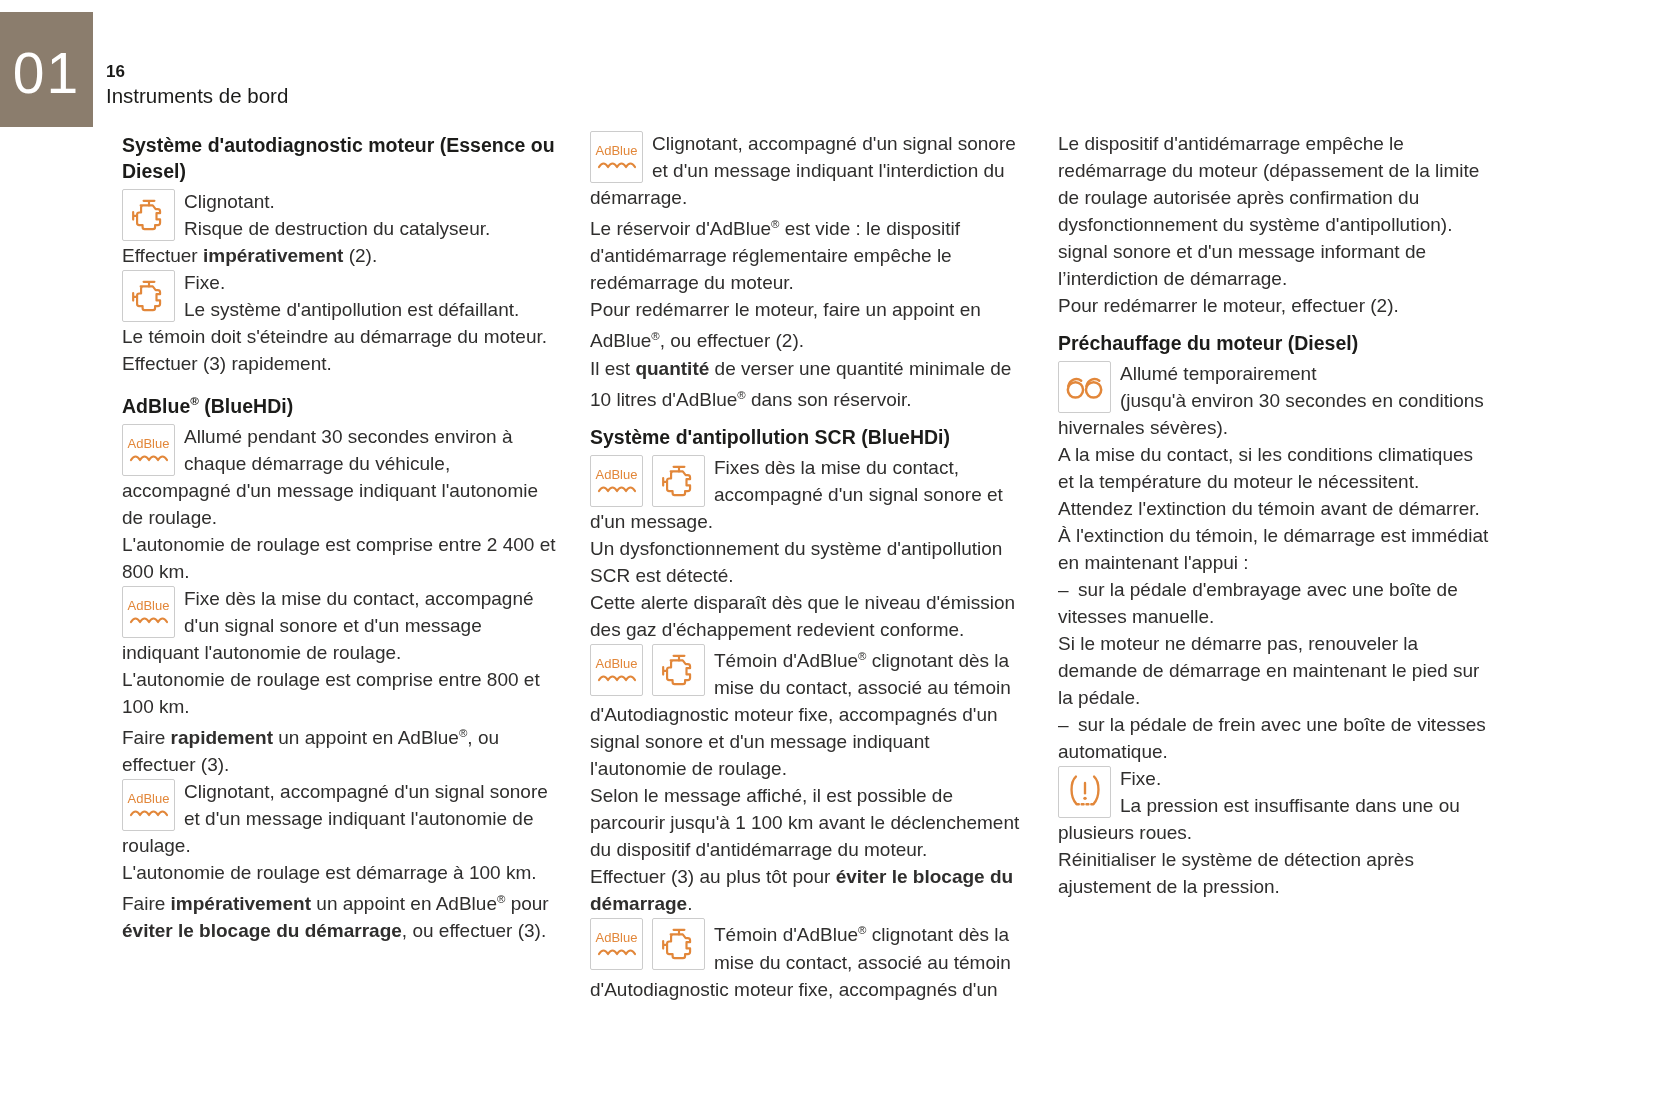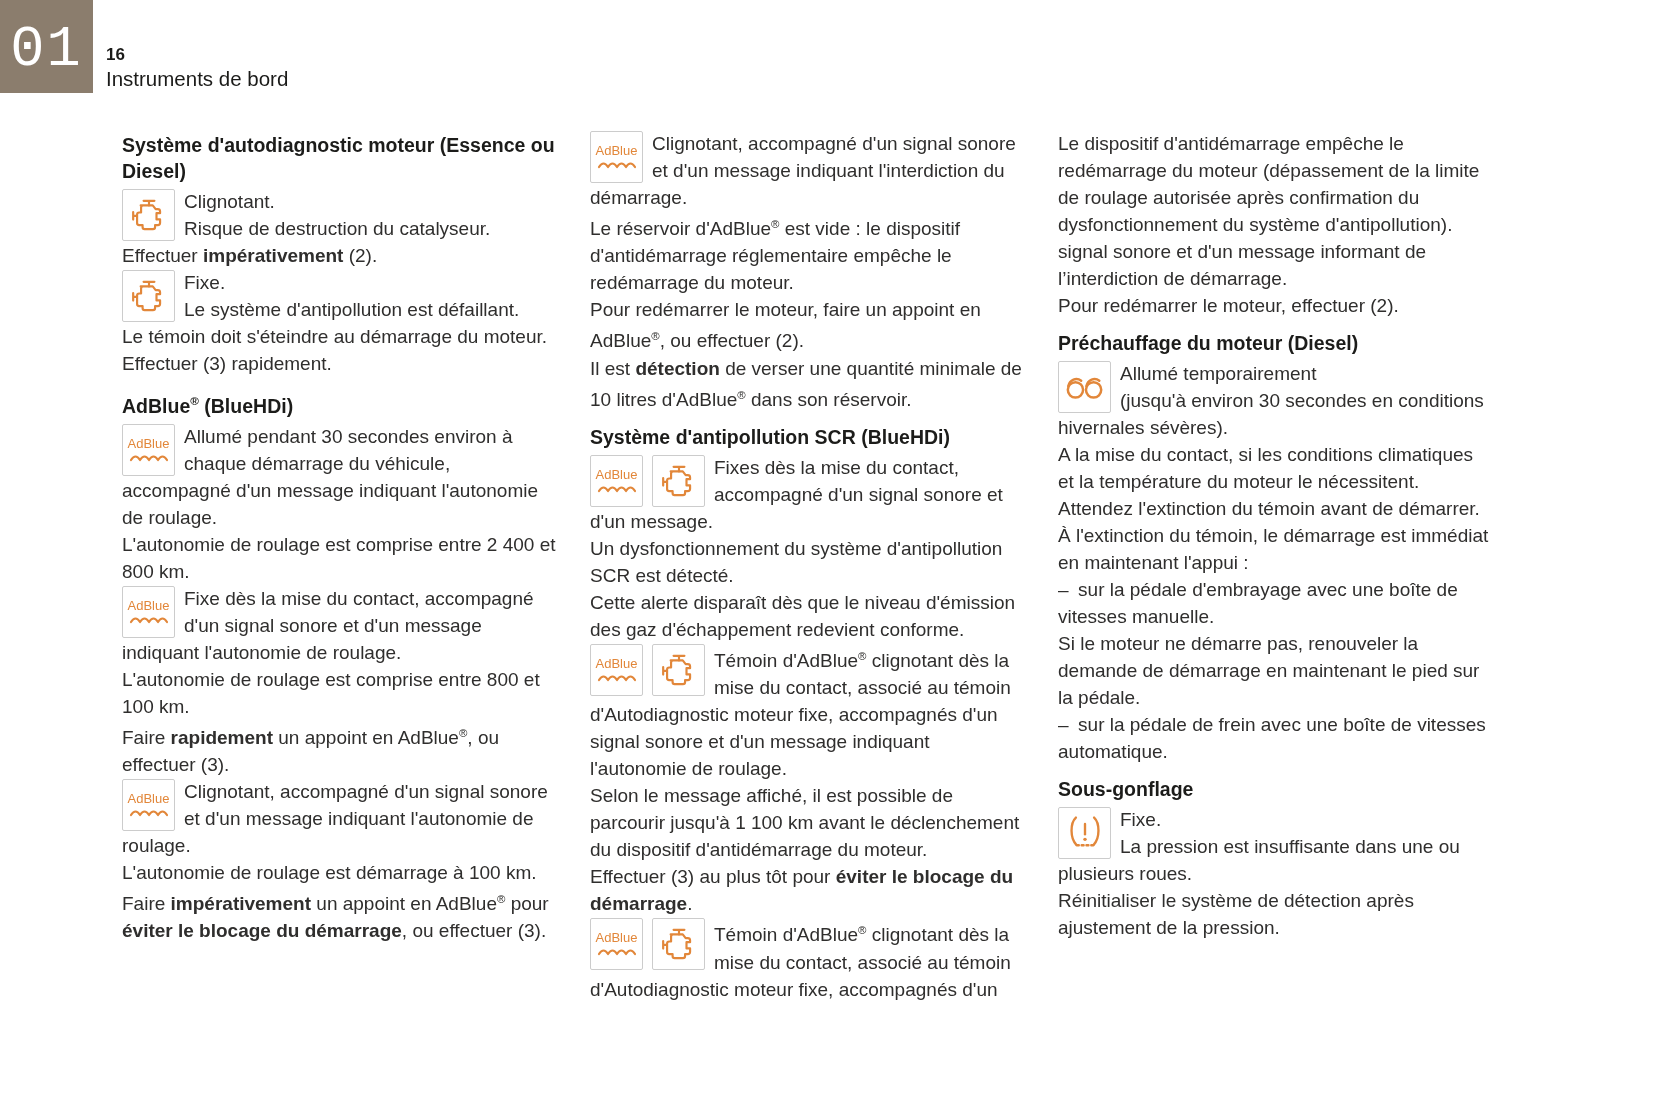--- a/index.html
+++ b/index.html
@@ -9,25 +9,25 @@
     --hd:#1c1c1a;
     --box-border:#cccccc;
   }
   *{box-sizing:border-box;}
   html,body{margin:0;padding:0;}
   body{
     width:1653px;height:1102px;background:#ffffff;overflow:hidden;position:relative;
     font-family:"Liberation Sans","DejaVu Sans",sans-serif;color:var(--txt);
   }
   .chapter-tab{
-    position:absolute;left:0;top:0;width:93px;height:93px;background:var(--tab-bg);
-    color:#fff;font-family:Liberation Mono, monospace;font-size:57px;
+    position:absolute;left:0;top:12px;width:93px;height:115px;background:var(--tab-bg);
+    color:#fff;font-family:Liberation Sans, sans-serif;font-size:57px;
     display:flex;align-items:center;justify-content:center;letter-spacing:2px;padding-top:6px;
   }
-  .page-meta{position:absolute;left:106px;top:45px;line-height:1.15;}
+  .page-meta{position:absolute;left:106px;top:62px;line-height:1.15;}
   .page-number{font-weight:700;font-size:17px;color:#1b1b19;}
   .section-title{font-size:20.5px;color:#1b1b19;margin-top:2px;}
   .content{position:absolute;left:122px;top:130px;display:flex;gap:34px;}
   .col{width:434px;}
   .para,.icon-para{margin:0;font-size:19px;line-height:27px;}
   h3.hd{
     margin:11px 0 4px 0;font-size:19.5px;line-height:26px;font-weight:700;color:var(--hd);clear:both;
   }
   .col h3.hd:first-child{margin-top:2px;}
   .icon-box{
@@ -120,21 +120,21 @@
       <div class="icon-para">
   <span class="icon-box">
           <span class="adblue-label">AdBlue</span>
           <svg width="40" height="12" viewBox="0 0 40 12">
             <path class="stroke thin" d="M2 9 Q6.5 2 11 9 Q15.5 2 20 9 Q24.5 2 29 9 Q33.5 2 38 9"></path>
           </svg>
         </span>
 <span>Clignotant, accompagné d'un signal sonore et d'un message indiquant l'interdiction du démarrage.</span></div>
       <p class="para"><span>Le réservoir d'AdBlue</span><span class="sup">®</span><span> est vide : le dispositif d'antidémarrage réglementaire empêche le redémarrage du moteur.</span></p>
       <p class="para"><span>Pour redémarrer le moteur, faire un appoint en AdBlue</span><span class="sup">®</span><span>, ou effectuer (2).</span></p>
-      <p class="para"><span>Il est </span><span class="b">détection</span><span> de verser une quantité minimale de 10 litres d'AdBlue</span><span class="sup">®</span><span> dans son réservoir.</span></p>
+      <p class="para"><span>Il est </span><span class="b">quantité</span><span> de verser une quantité minimale de 10 litres d'AdBlue</span><span class="sup">®</span><span> dans son réservoir.</span></p>
       <h3 class="hd"><span>Système d'antipollution SCR (BlueHDi)</span></h3>
       <div class="icon-para">
   <span class="icon-box">
           <span class="adblue-label">AdBlue</span>
           <svg width="40" height="12" viewBox="0 0 40 12">
             <path class="stroke thin" d="M2 9 Q6.5 2 11 9 Q15.5 2 20 9 Q24.5 2 29 9 Q33.5 2 38 9"></path>
           </svg>
         </span>
 
   <span class="icon-box">
@@ -204,21 +204,20 @@
             </g>
           </svg>
         </span>
 <span>Allumé temporairement</span><br><span>(jusqu'à environ 30 secondes en conditions hivernales sévères).</span></div>
       <p class="para"><span>A la mise du contact, si les conditions climatiques et la température du moteur le nécessitent.</span></p>
       <p class="para"><span>Attendez l'extinction du témoin avant de démarrer.</span></p>
       <p class="para"><span>À l'extinction du témoin, le démarrage est immédiat en maintenant l'appui :</span></p>
       <p class="para"><span>– sur la pédale d'embrayage avec une boîte de vitesses manuelle.</span></p>
       <p class="para"><span>Si le moteur ne démarre pas, renouveler la demande de démarrage en maintenant le pied sur la pédale.</span></p>
       <p class="para"><span>– sur la pédale de frein avec une boîte de vitesses automatique.</span></p>
-      <h3 class="hd"><span>Sous-gonflage</span></h3>
       <div class="icon-para">
   <span class="icon-box">
           <svg width="40" height="40" viewBox="0 0 44 42">
             <g class="stroke">
               <path d="M12 4C5.5 10 5.5 27 12.5 34"></path>
               <path d="M32 4C38.5 10 38.5 27 31.5 34"></path>
               <path d="M13 34.5h18" stroke-dasharray="2.2 3.1"></path>
               <path d="M22 11v11.5"></path>
             </g>
             <circle class="fill" cx="22" cy="28" r="1.9"></circle>

